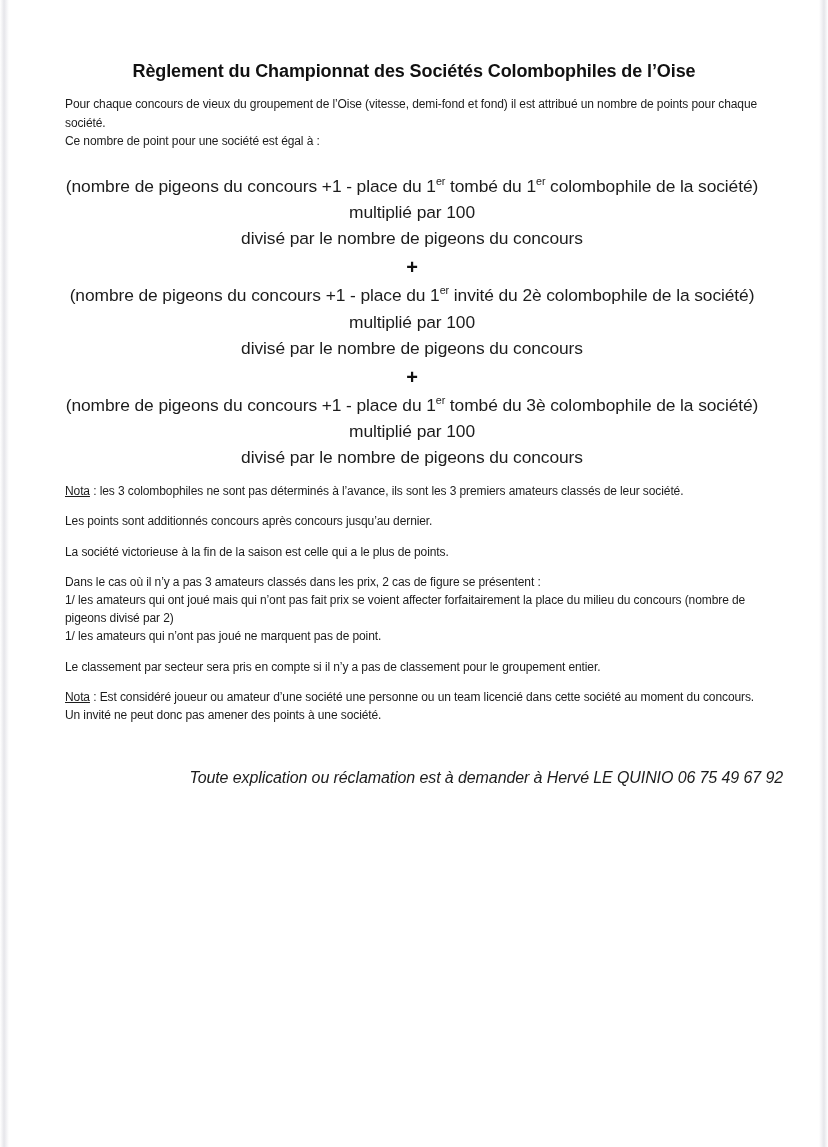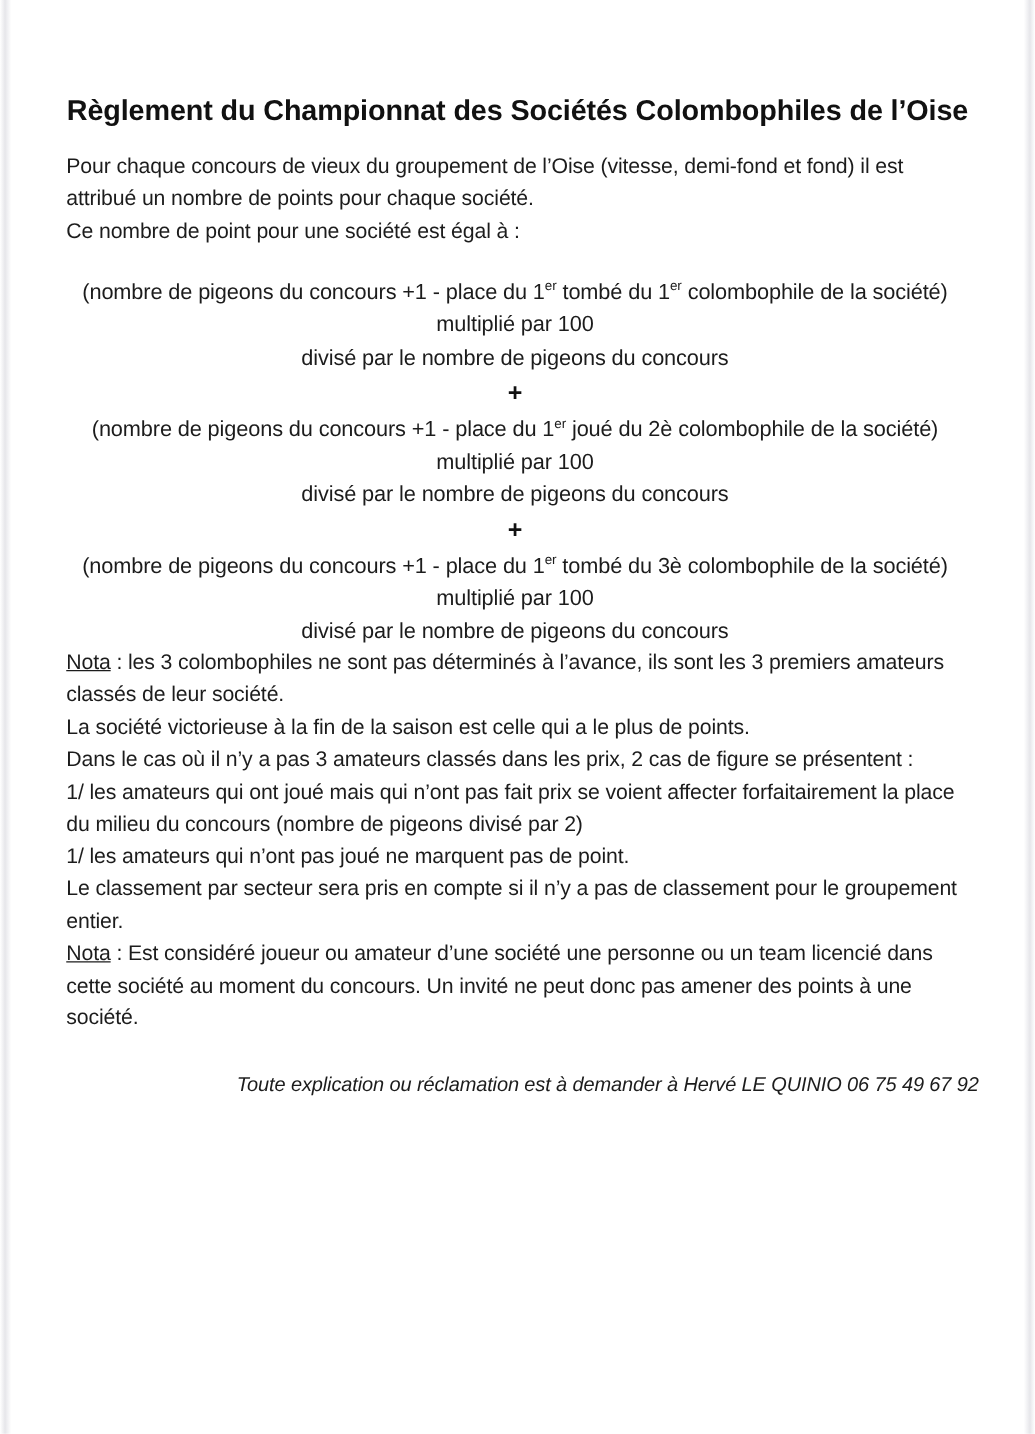--- a/index.html
+++ b/index.html
@@ -40,37 +40,37 @@
     position: absolute;
     left: 9px;
     top: 0;
     width: 810px;
     height: 1147px;
     background: #ffffff;
     box-sizing: border-box;
   }
 
   .doc-title {
-    margin: 16px;
+    margin: 2px;
     padding-top: 58px;
     text-align: center;
-    font-size: 23px;
+    font-size: 18px;
     font-weight: bold;
     letter-spacing: -0.1px;
     line-height: 1.3;
     color: #111111;
   }
 
   .body-block {
     padding: 0 36px 0 44px;
   }
 
   p.para {
-    margin: 0;
-    font-size: 17px;
+    margin: 12px;
+    font-size: 12px;
     line-height: 1.52;
     color: #1c1c1c;
     letter-spacing: -0.1px;
   }
 
   .intro {
     margin-top: 42px;
   }
 
   .formula-group {
@@ -140,35 +140,36 @@
       <div class="formula-group">
 
         <div class="formula">
           <span class="ln"><span>(nombre de pigeons du concours +1 - place du 1</span><sup class="ord">er</sup><span> tombé du 1</span><sup class="ord">er</sup><span> colombophile de la société) multiplié par 100</span></span>
           <span class="ln">divisé par le nombre de pigeons du concours</span>
         </div>
 
         <span class="plus">+</span>
 
         <div class="formula">
-          <span class="ln"><span>(nombre de pigeons du concours +1 - place du 1</span><sup class="ord">er</sup><span> joué du 2è</span><span> colombophile de la société) multiplié par 100</span></span>
+          <span class="ln"><span>(nombre de pigeons du concours +1 - place du 1</span><sup class="ord">er</sup><span> invité du 2è</span><span> colombophile de la société) multiplié par 100</span></span>
           <span class="ln">divisé par le nombre de pigeons du concours</span>
         </div>
 
         <span class="plus">+</span>
 
         <div class="formula">
           <span class="ln"><span>(nombre de pigeons du concours +1 - place du 1</span><sup class="ord">er</sup><span> tombé du 3è</span><span> colombophile de la société) multiplié par 100</span></span>
           <span class="ln">divisé par le nombre de pigeons du concours</span>
         </div>
 
       </div>
 
       <p class="para gap-lg"><span class="u">Nota</span><span> : les 3 colombophiles ne sont pas déterminés à l’avance, ils sont les 3 premiers amateurs classés de leur société.</span></p>
 
+      <p class="para gap-md">Les points sont additionnés concours après concours jusqu’au dernier.</p>
 
       <p class="para gap-md">La société victorieuse à la fin de la saison est celle qui a le plus de points.</p>
 
       <p class="para gap-md">
         <span>Dans le cas où il n’y a pas 3 amateurs classés dans les prix, 2 cas de figure se présentent :</span><br>
         <span>1/ les amateurs qui ont joué mais qui n’ont pas fait prix se voient affecter forfaitairement la place du milieu du concours (nombre de pigeons divisé par 2)</span><br>
         <span>1/ les amateurs qui n’ont pas joué ne marquent pas de point.</span>
       </p>
 
 

